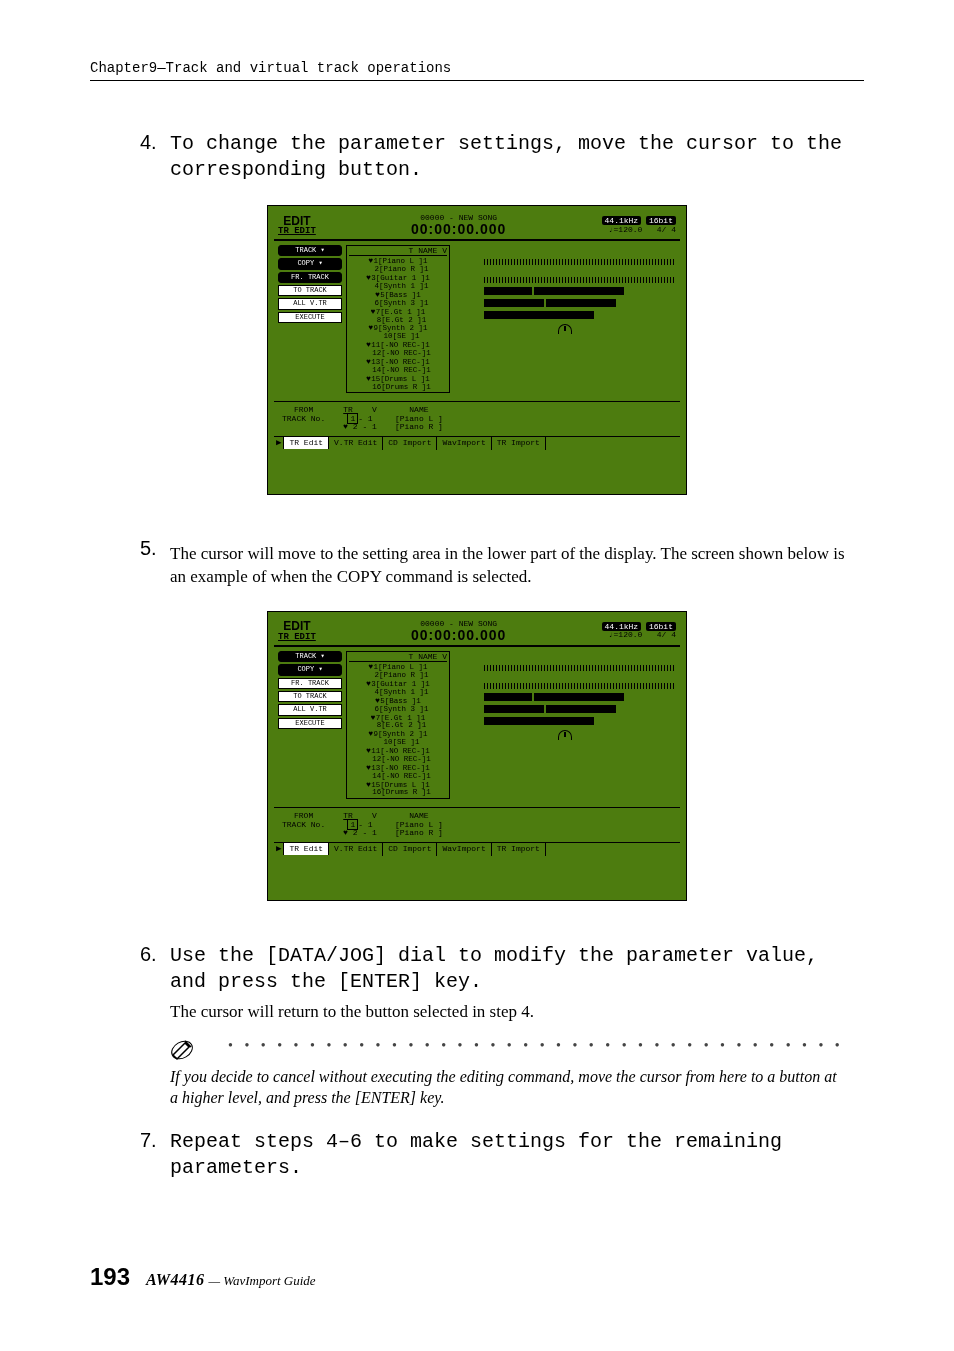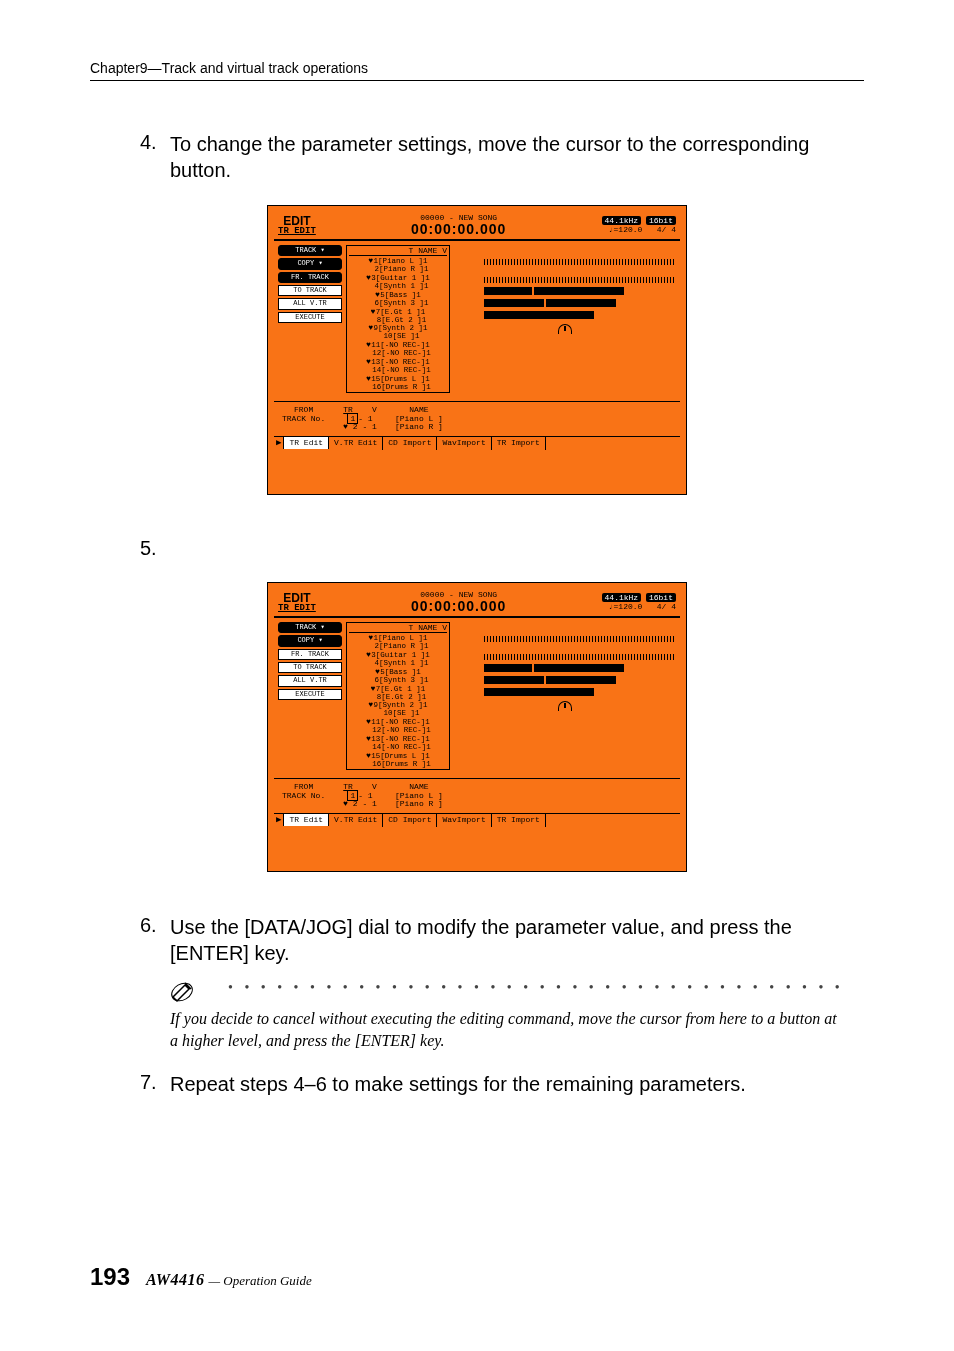--- a/index.html
+++ b/index.html
@@ -7,21 +7,21 @@
     font-family: "Times New Roman", Times, serif;
     background: #fff;
     color: #000;
     width: 954px;
     height: 1351px;
     position: relative;
     padding: 60px 90px 60px 90px;
   }
   .chapter-header {
     font-size: 14px;
-    font-family: Liberation Sans, sans-serif;
+    font-family: Liberation Mono, monospace;
     margin-bottom: 4px;
   }
   .hr-top {
     border: none;
     border-top: 1px solid #000;
     margin-bottom: 50px;
   }
   .step {
     display: flex;
     margin-bottom: 12px;
@@ -32,36 +32,36 @@
     width: 30px;
     flex-shrink: 0;
     font-family: Arial, Helvetica, sans-serif;
   }
   .step-body {
     flex: 1;
   }
   .step-title {
     font-size: 20px;
     line-height: 1.3;
-    font-family: Liberation Sans, sans-serif;
+    font-family: Liberation Mono, monospace;
   }
   .step-explain {
     font-size: 17px;
     line-height: 1.35;
     margin-top: 6px;
     font-family: "Times New Roman", Times, serif;
   }
   .screenshot-wrap {
     text-align: center;
     margin: 22px 0 38px 0;
   }
   .screenshot-placeholder {
     display: inline-block;
     border: 1.5px solid #000;
-    background: #f97316;
+    background: #4d7c0f;
     position: relative;
   }
   .sp-1 { width: 420px; height: 290px; }
   .sp-2 { width: 420px; height: 290px; }
   .note-block {
     margin: 14px 0 20px 80px;
     padding-right: 20px;
   }
   .note-dots {
     letter-spacing: 4px;
@@ -302,20 +302,21 @@
         <div class="lcd-tab">WavImport</div>
         <div class="lcd-tab">TR Import</div>
       </div>
     </div>
   </div>
 </div>
 
 <div class="step">
   <div class="step-num">5.</div>
   <div class="step-body">
+    <div class="step-explain">The cursor will move to the setting area in the lower part of the display. The screen shown below is an example of when the COPY command is selected.</div>
   </div>
 </div>
 
 <div class="screenshot-wrap">
   <div class="screenshot-placeholder sp-2">
     <div class="lcd-inner">
       <div class="lcd-header">
         <div>
           <div class="lcd-title">EDIT</div>
           <div style="font-size:9px;font-weight:bold;text-decoration:underline">TR EDIT</div>
@@ -410,20 +411,21 @@
         <div class="lcd-tab">TR Import</div>
       </div>
     </div>
   </div>
 </div>
 
 <div class="step">
   <div class="step-num">6.</div>
   <div class="step-body">
     <div class="step-title">Use the [DATA/JOG] dial to modify the parameter value, and press the [ENTER] key.</div>
+    <div class="step-explain">The cursor will return to the button selected in step 4.</div>
   </div>
 </div>
 
 <div class="note-block">
   <div class="note-icon-wrap">
     <svg class="note-icon" viewBox="0 0 24 24">
       <path d="M3 17l4 4 12-12-4-4L3 17zM15 3l6 6" fill="none" stroke="#000" stroke-width="1.5"></path>
       <ellipse cx="12" cy="12" rx="11" ry="8" fill="none" stroke="#000" stroke-width="1" transform="rotate(-30 12 12)"></ellipse>
     </svg>
     <div class="note-dots">• • • • • • • • • • • • • • • • • • • • • • • • • • • • • • • • • • • • • • • • • • •</div>
@@ -434,14 +436,14 @@
 <div class="step">
   <div class="step-num">7.</div>
   <div class="step-body">
     <div class="step-title">Repeat steps 4–6 to make settings for the remaining parameters.</div>
   </div>
 </div>
 
 <div class="footer">
   <span class="footer-page">193</span>
   <span class="footer-brand">AW4416</span>
-  <span class="footer-guide">— Operation Guide</span>
+  <span class="footer-guide">— WavImport Guide</span>
 </div>
 
 </body></html>

